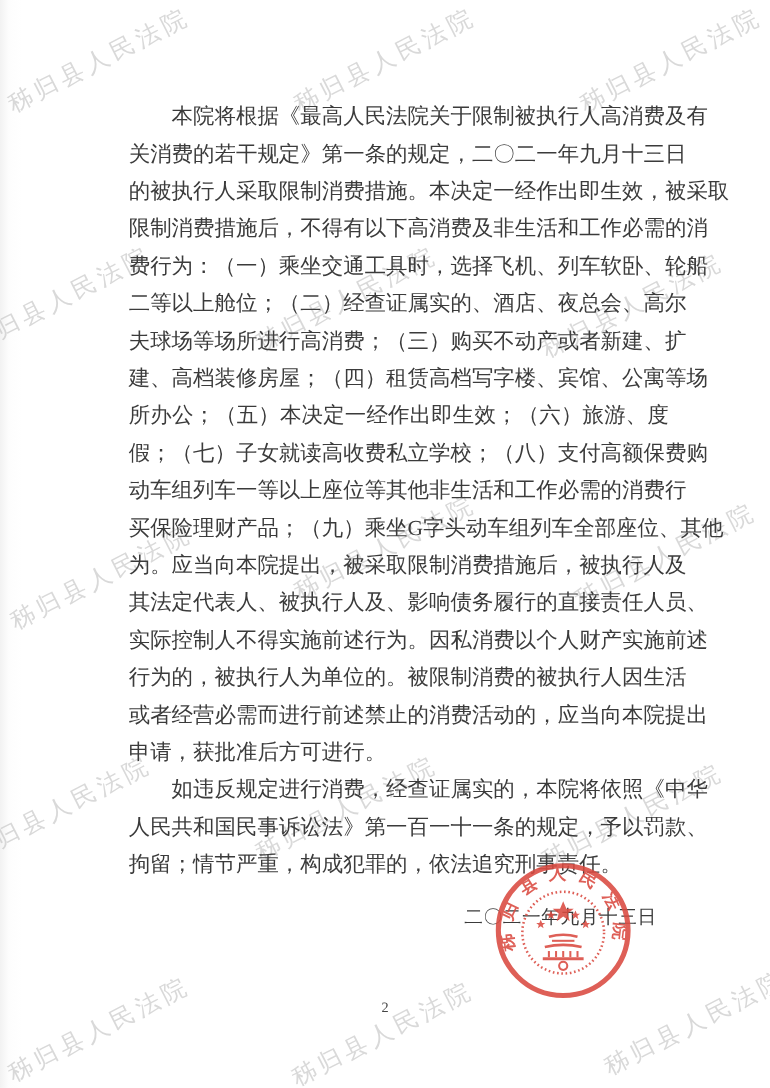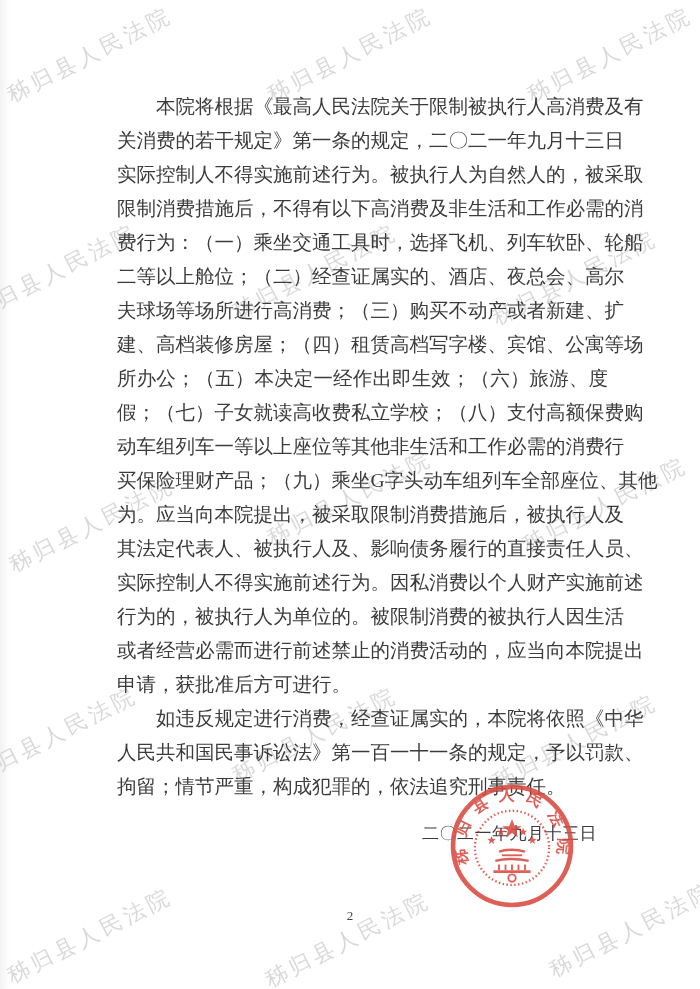--- a/index.html
+++ b/index.html
@@ -97,21 +97,21 @@
       <div class="wm" style="left: 315px; top: 735px;">秭归县人民法院</div>
       <div class="wm" style="left: 575px; top: 742px;">秭归县人民法院</div>
       <div class="wm" style="left: 90px; top: 936px;">秭归县人民法院</div>
       <div class="wm" style="left: 348px; top: 940px;">秭归县人民法院</div>
       <div class="wm" style="left: 632px; top: 930px;">秭归县人民法院</div>
     </div>
 
   <div class="content">
       <div class="line first">本院将根据《最高人民法院关于限制被执行人高消费及有</div>
       <div class="line">关消费的若干规定》第一条的规定，二〇二一年九月十三日</div>
-      <div class="line">实际控制人不得实施前述行为。被执行人为自然人的，被采取</div>
+      <div class="line">的被执行人采取限制消费措施。本决定一经作出即生效，被采取</div>
       <div class="line">限制消费措施后，不得有以下高消费及非生活和工作必需的消</div>
       <div class="line">费行为：（一）乘坐交通工具时，选择飞机、列车软卧、轮船</div>
       <div class="line">二等以上舱位；（二）经查证属实的、酒店、夜总会、高尔</div>
       <div class="line">夫球场等场所进行高消费；（三）购买不动产或者新建、扩</div>
       <div class="line">建、高档装修房屋；（四）租赁高档写字楼、宾馆、公寓等场</div>
       <div class="line">所办公；（五）本决定一经作出即生效；（六）旅游、度</div>
       <div class="line">假；（七）子女就读高收费私立学校；（八）支付高额保费购</div>
       <div class="line">动车组列车一等以上座位等其他非生活和工作必需的消费行</div>
       <div class="line">买保险理财产品；（九）乘坐G字头动车组列车全部座位、其他</div>
       <div class="line">为。应当向本院提出，被采取限制消费措施后，被执行人及</div>

